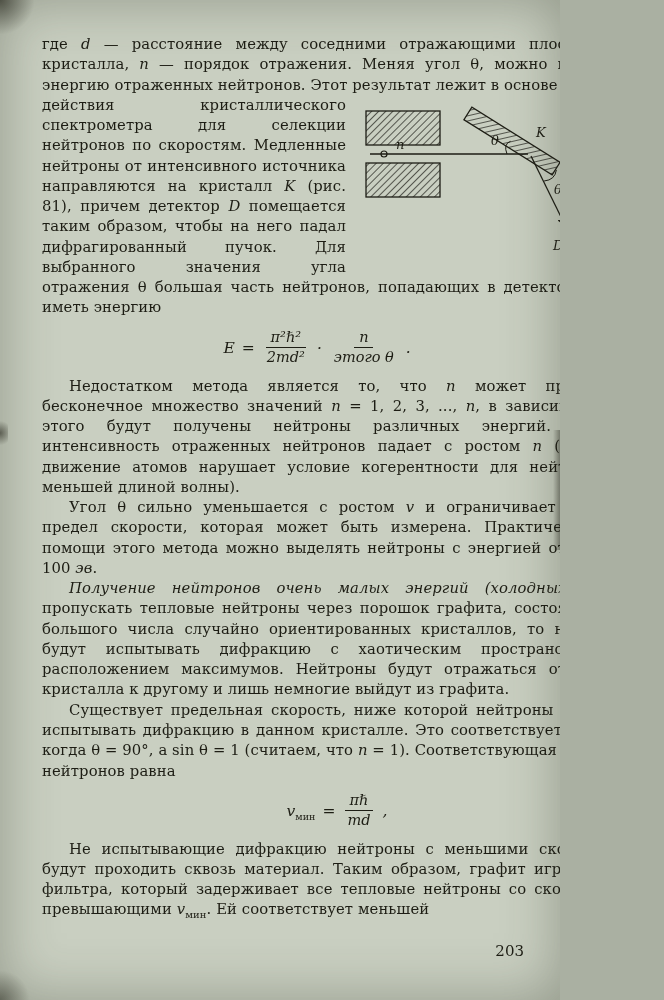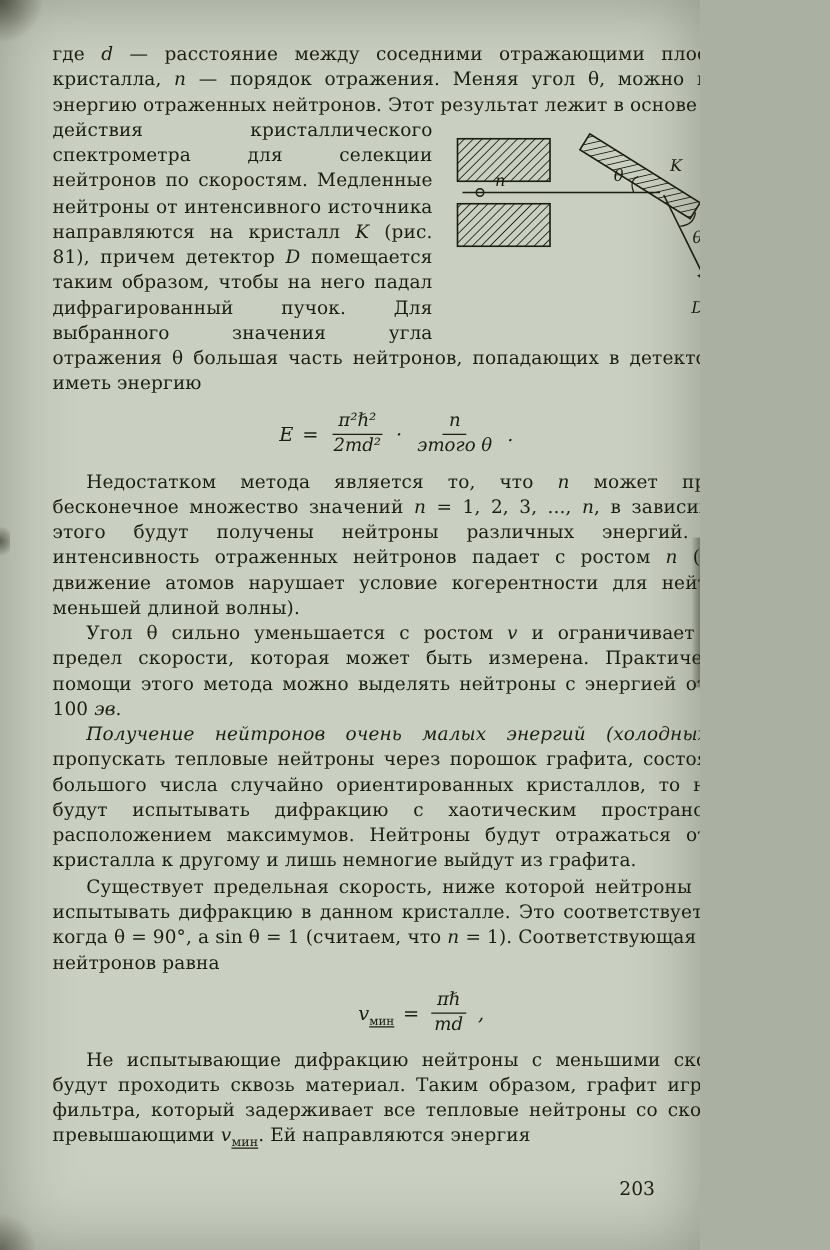--- a/index.html
+++ b/index.html
@@ -26,21 +26,21 @@
   }
   p.body-par{
     font-size:14.8px;
     line-height:1.37;
     text-align:justify;
     letter-spacing:.1px;
   }
   .ind{text-indent:27px;}
   .it{font-style:italic;}
   .clear{clear:both;}
-  sub{font-size:10px;line-height:0;text-decoration:underline;}
+  sub{font-size:10px;line-height:0;}
 
   
   .figure{
     float:right;
     width:272px;
     margin:6px 0 4px 14px;
   }
   .fig-canvas{display:block;width:272px;height:172px;}
   .fig-caption{
     margin-top:10px;
@@ -187,19 +187,19 @@
         <span>=</span>
         <span class="frac">
           <span class="num">πℏ</span>
           <span class="den">md</span>
         </span>
         <span>,</span>
       </span>
     </div>
 
 
-    <p class="body-par ind"><span>Не испытывающие дифракцию  нейтроны с меньшими скоростями будут проходить сквозь материал.  Таким образом, графит играет роль фильтра, который задерживает все тепловые нейтроны со скоростями, превышающими </span><span class="it">v</span><sub>мин</sub><span>. Ей направляются энергия</span></p>
+    <p class="body-par ind"><span>Не испытывающие дифракцию  нейтроны с меньшими скоростями будут проходить сквозь материал.  Таким образом, графит играет роль фильтра, который задерживает все тепловые нейтроны со скоростями, превышающими </span><span class="it">v</span><sub>мин</sub><span>. Ей соответствует меньшей</span></p>
 
   </div>
 
   <div class="page-number">203</div>
 
 </div>
 
 </body></html>

